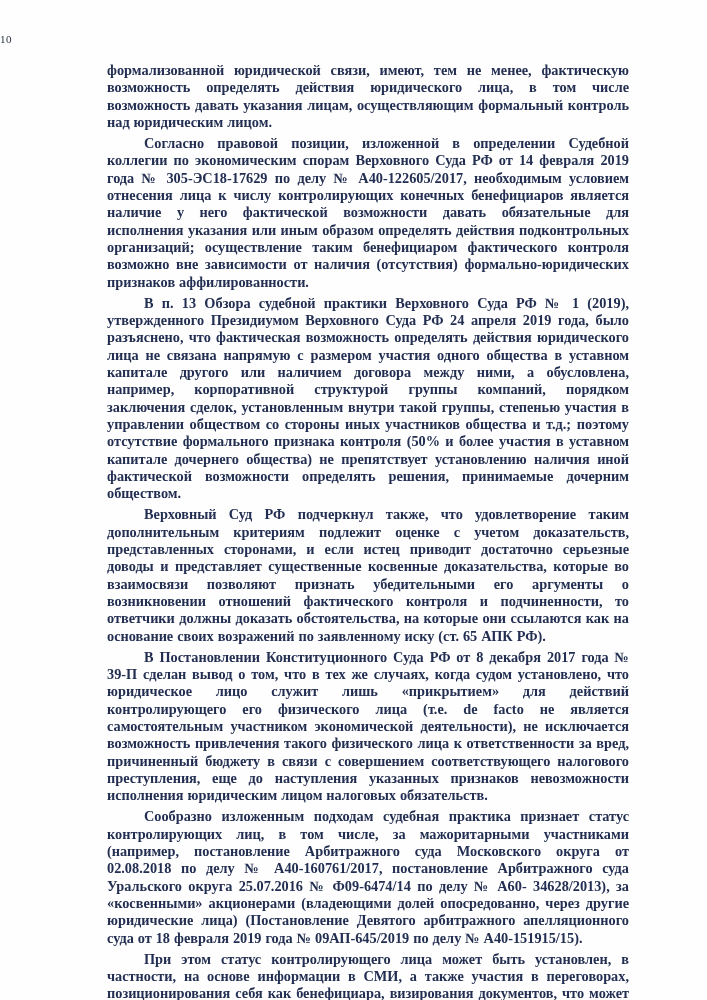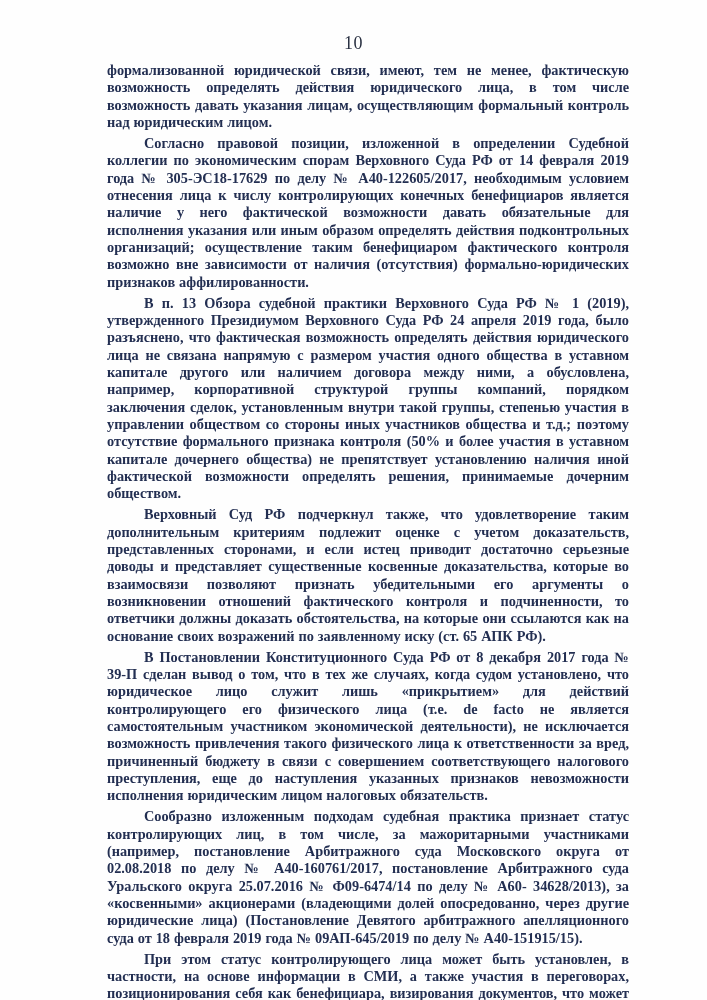--- a/index.html
+++ b/index.html
@@ -15,22 +15,22 @@
     font-family: "Liberation Serif", serif;
     color: #232f52;
     overflow: hidden;
     box-sizing: border-box;
   }
   .page-number {
     position: absolute;
     top: 33px;
     left: 0;
     width: 100%;
-    text-align: center;
-    font-size: 18px;
+    text-align: left;
+    font-size: 11px;
     color: #2a3142;
     letter-spacing: 0.5px;
   }
   .content {
     position: absolute;
     top: 58px;
     left: 103px;
     width: 530px;
     font-size: 14.3px;
     line-height: 17.3px;

